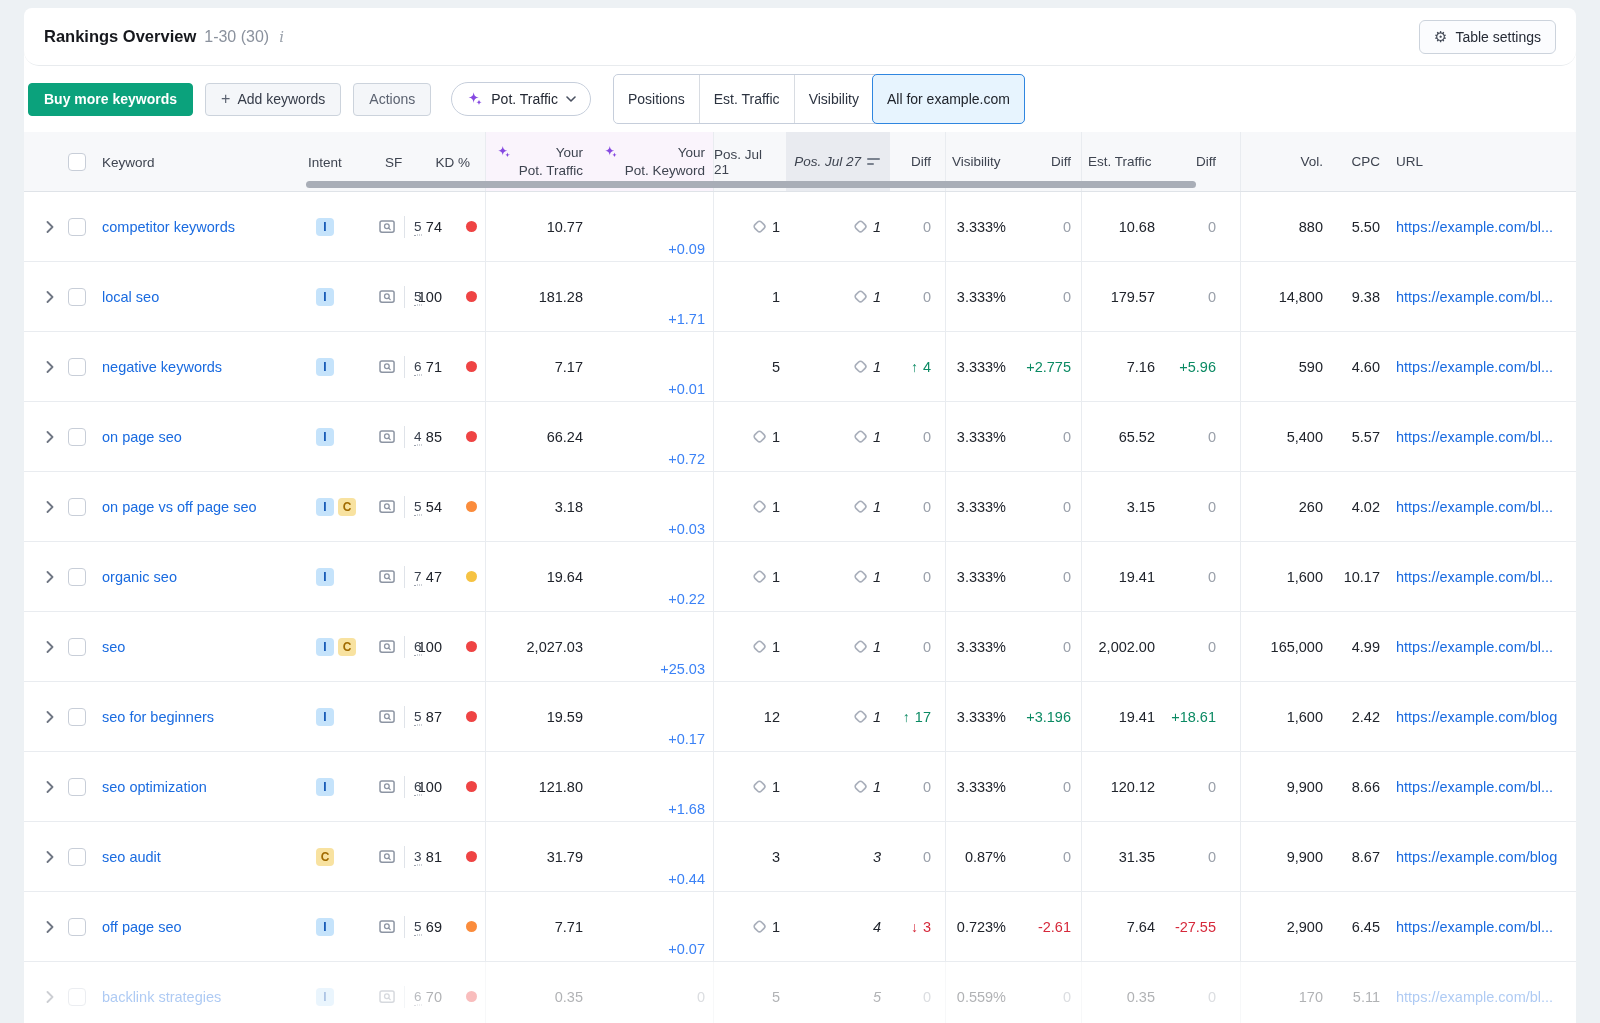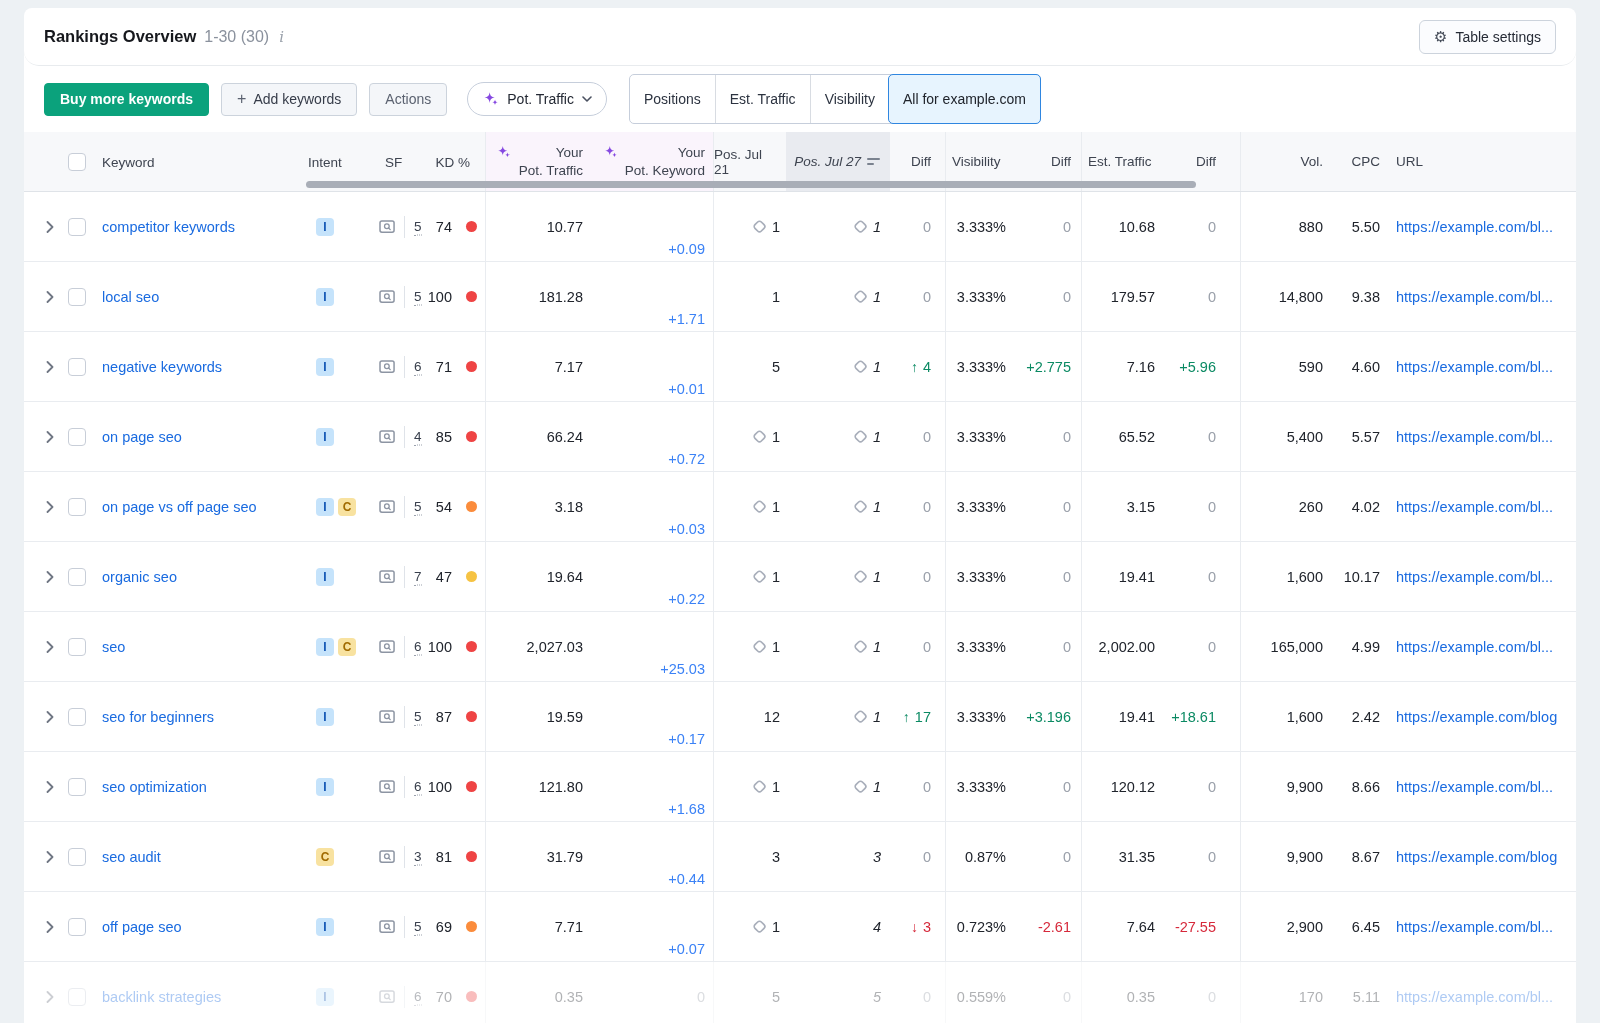--- a/index.html
+++ b/index.html
@@ -12,21 +12,21 @@
   .titlebar { display:flex; align-items:center; height:58px; padding:0 20px; border-bottom:1px solid #e8ebee;border-radius:15px; }
   .title { font-size:16.5px; font-weight:700; color:#16181d; }
   .range { font-size:16px; color:#8a919d; margin-left:8px; }
   .info-i { font-family:"DejaVu Serif",serif; font-style:italic; font-size:15px; color:#9aa1ab; margin-left:10px; cursor:pointer; }
   .settings-btn { margin-left:auto; display:flex; align-items:center; gap:8px; height:34px; padding:0 14px;
                   background:#fbfcfe; border:1px solid #ccd3dc; border-radius:6px; font-size:14px; color:#262b36;
                   font-family:inherit; cursor:pointer; }
   .gear { font-size:15px; color:#444b58; line-height:1; }
 
   
-  .toolbar { display:flex; align-items:center; height:66px; padding:0 20px; }
+  .toolbar { display:flex; align-items:center; height:66px; padding:0 4px; }
   .btn { height:33px; padding:0 15px; border-radius:4px; font-size:14px; font-family:inherit; cursor:pointer; white-space:nowrap; }
   .btn-green { background:#0ba27c; border:1px solid #0ba27c; color:#fff; font-weight:600; }
   .btn-light { background:#f4f6f9; border:1px solid #ccd3dc; color:#363c49; margin-left:12px; display:inline-flex; align-items:center; gap:7px; }
   .btn-light .plus { color:#5b6270; font-size:16px; font-weight:400; }
   .btn-actions { color:#5b6270; margin-left:12px; }
   .pill { height:34px; margin-left:20px; display:inline-flex; align-items:center; gap:8px; padding:0 14px;
           background:#fff; border:1px solid #c6cedb; border-radius:17px; font-size:14px; color:#232833;
           font-family:inherit; cursor:pointer; }
   .segmented { display:flex; align-items:stretch; height:50px; margin-left:22px; border:1px solid #c6cedb; border-radius:5px; background:#fff; }
   .seg { display:flex; align-items:center; padding:0 14px; font-size:14px; color:#2c3340; cursor:pointer; border-left:1px solid #d8dce2; }
@@ -72,21 +72,21 @@
         background:#fff; border:1.5px solid #c8ced8; border-radius:4px; cursor:pointer; }
   .kw { position:absolute; left:78px; top:50%; transform:translateY(-50%); font-size:14.5px; color:#1a6be0; text-decoration:none; cursor:pointer; }
   .intents { position:absolute; left:292px; top:50%; transform:translateY(-50%); display:flex; gap:4px; }
   .badge { width:18px; height:18px; border-radius:4px; font-size:12px; font-weight:700; display:flex; align-items:center; justify-content:center; }
   .badge-I { background:#c5e3fb; color:#1156b4; }
   .badge-C { background:#f8e2a0; color:#a06a00; }
   .serp { position:absolute; left:355px; top:50%; transform:translateY(-50%); display:flex; cursor:pointer; }
   .vdiv { position:absolute; left:380px; top:50%; transform:translateY(-50%); width:1px; height:22px; background:#dfe3e9; }
   .sf { position:absolute; left:390px; top:50%; transform:translateY(-50%); font-size:13.5px; color:#39404d;
         border-bottom:1px dotted #9aa1ad; padding-bottom:1px; cursor:pointer; }
-  .kdwrap { position:absolute; right:8px; top:50%; transform:translateY(-50%); display:flex; align-items:center; gap:14px; }
+  .kdwrap { position:absolute; right:8px; top:50%; transform:translateY(-50%); display:flex; align-items:center; gap:24px; }
   .kddot { width:11px; height:11px; border-radius:50%; }
   .kd-red { background:#ef4444; } .kd-orange { background:#fb8c3c; } .kd-yellow { background:#f6c343; }
   .posv { display:flex; align-items:center; gap:5px; }
   .num { color:#20242c; }
   .purple { color:#3b82f6;margin-top:44px; }
   .green { color:#0b8a63; }
   .red { color:#d6293b; }
   .gray0 { color:#9aa0aa; }
   .url { color:#1a6be0; text-decoration:none; white-space:nowrap; font-size:14.5px; cursor:pointer; }
   .arrow { font-size:14px; }

